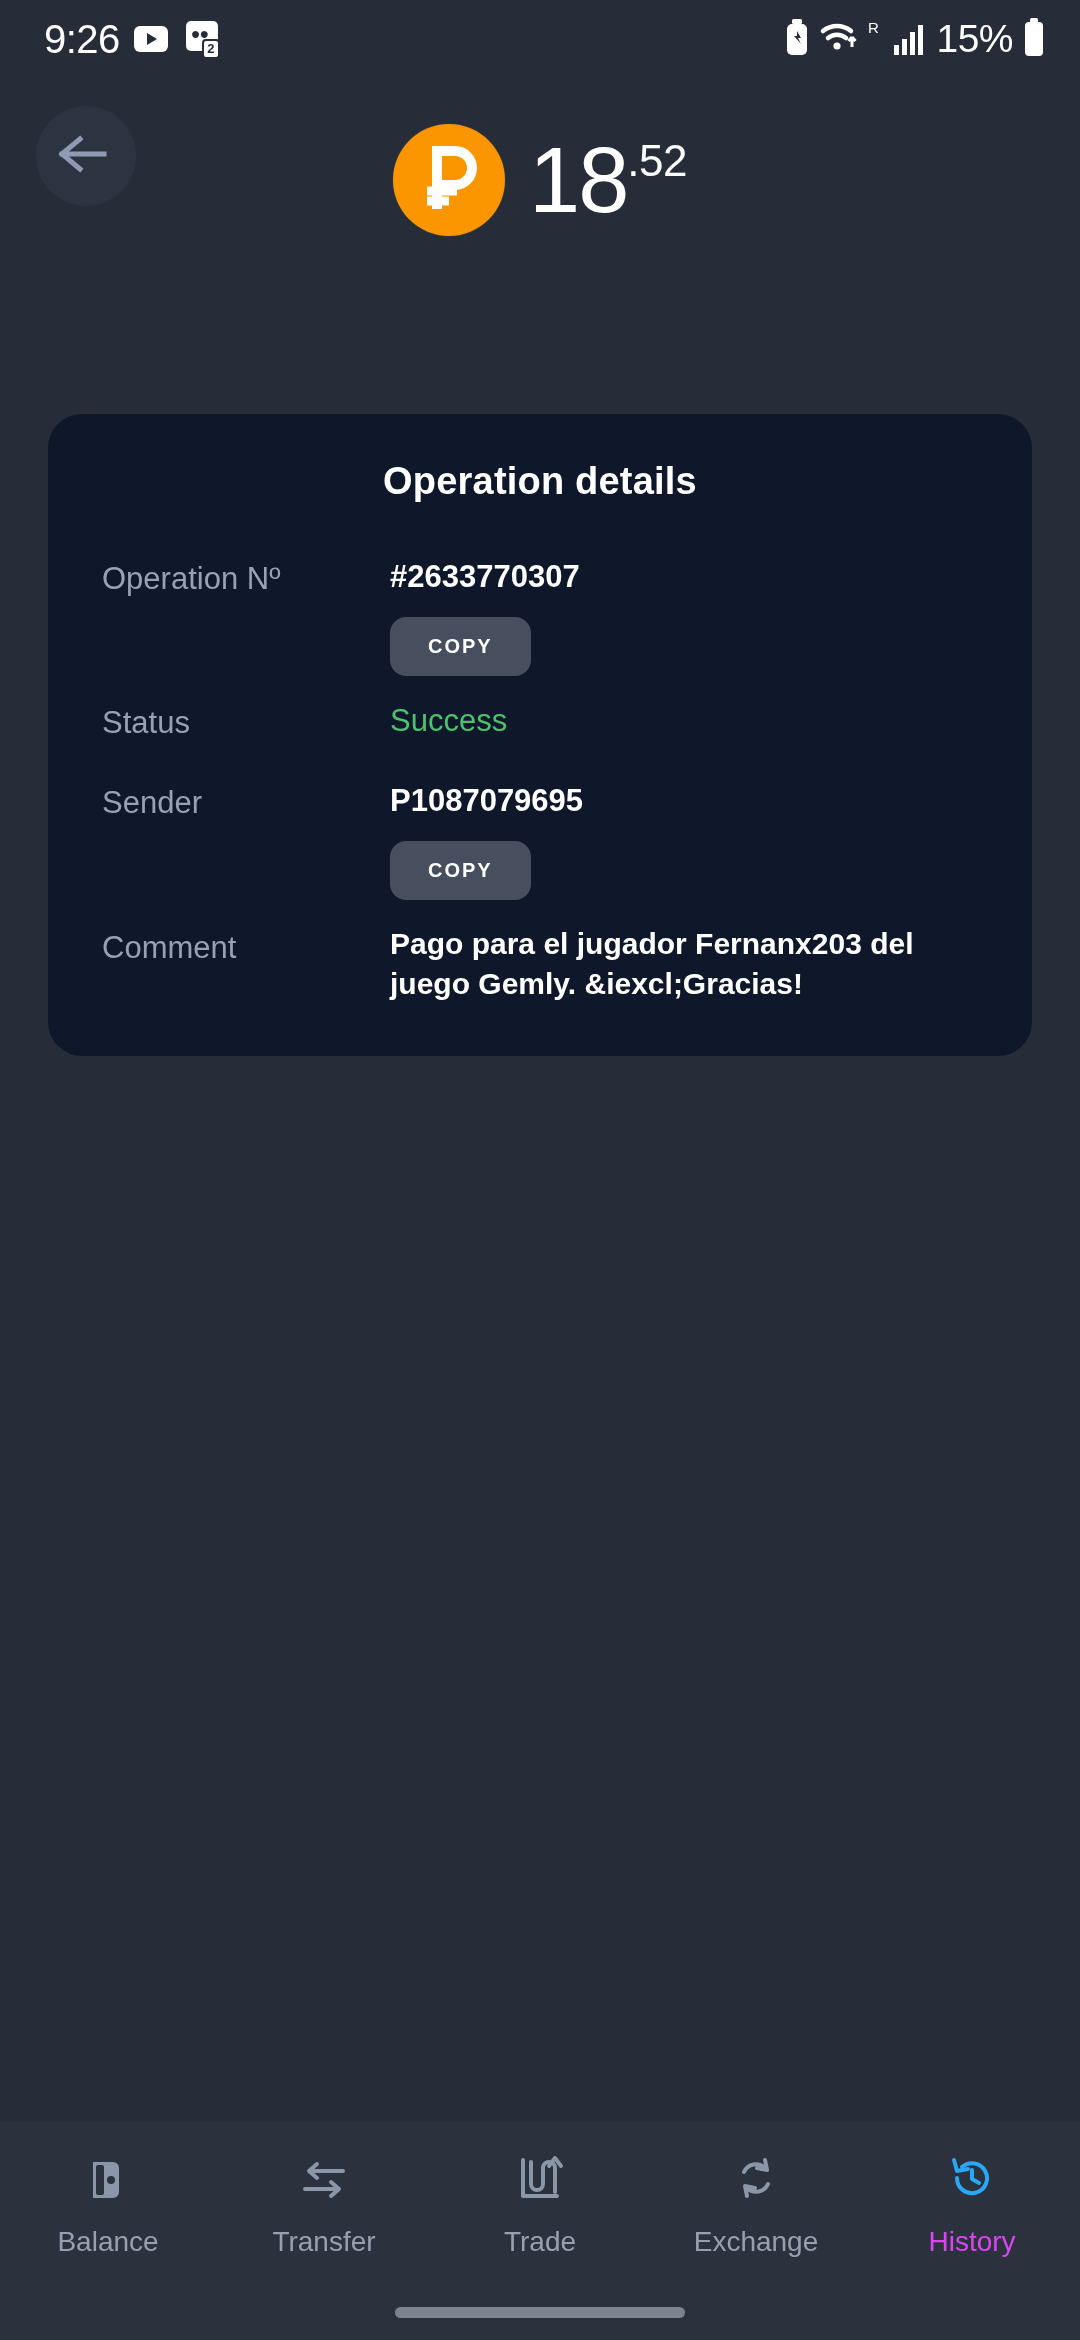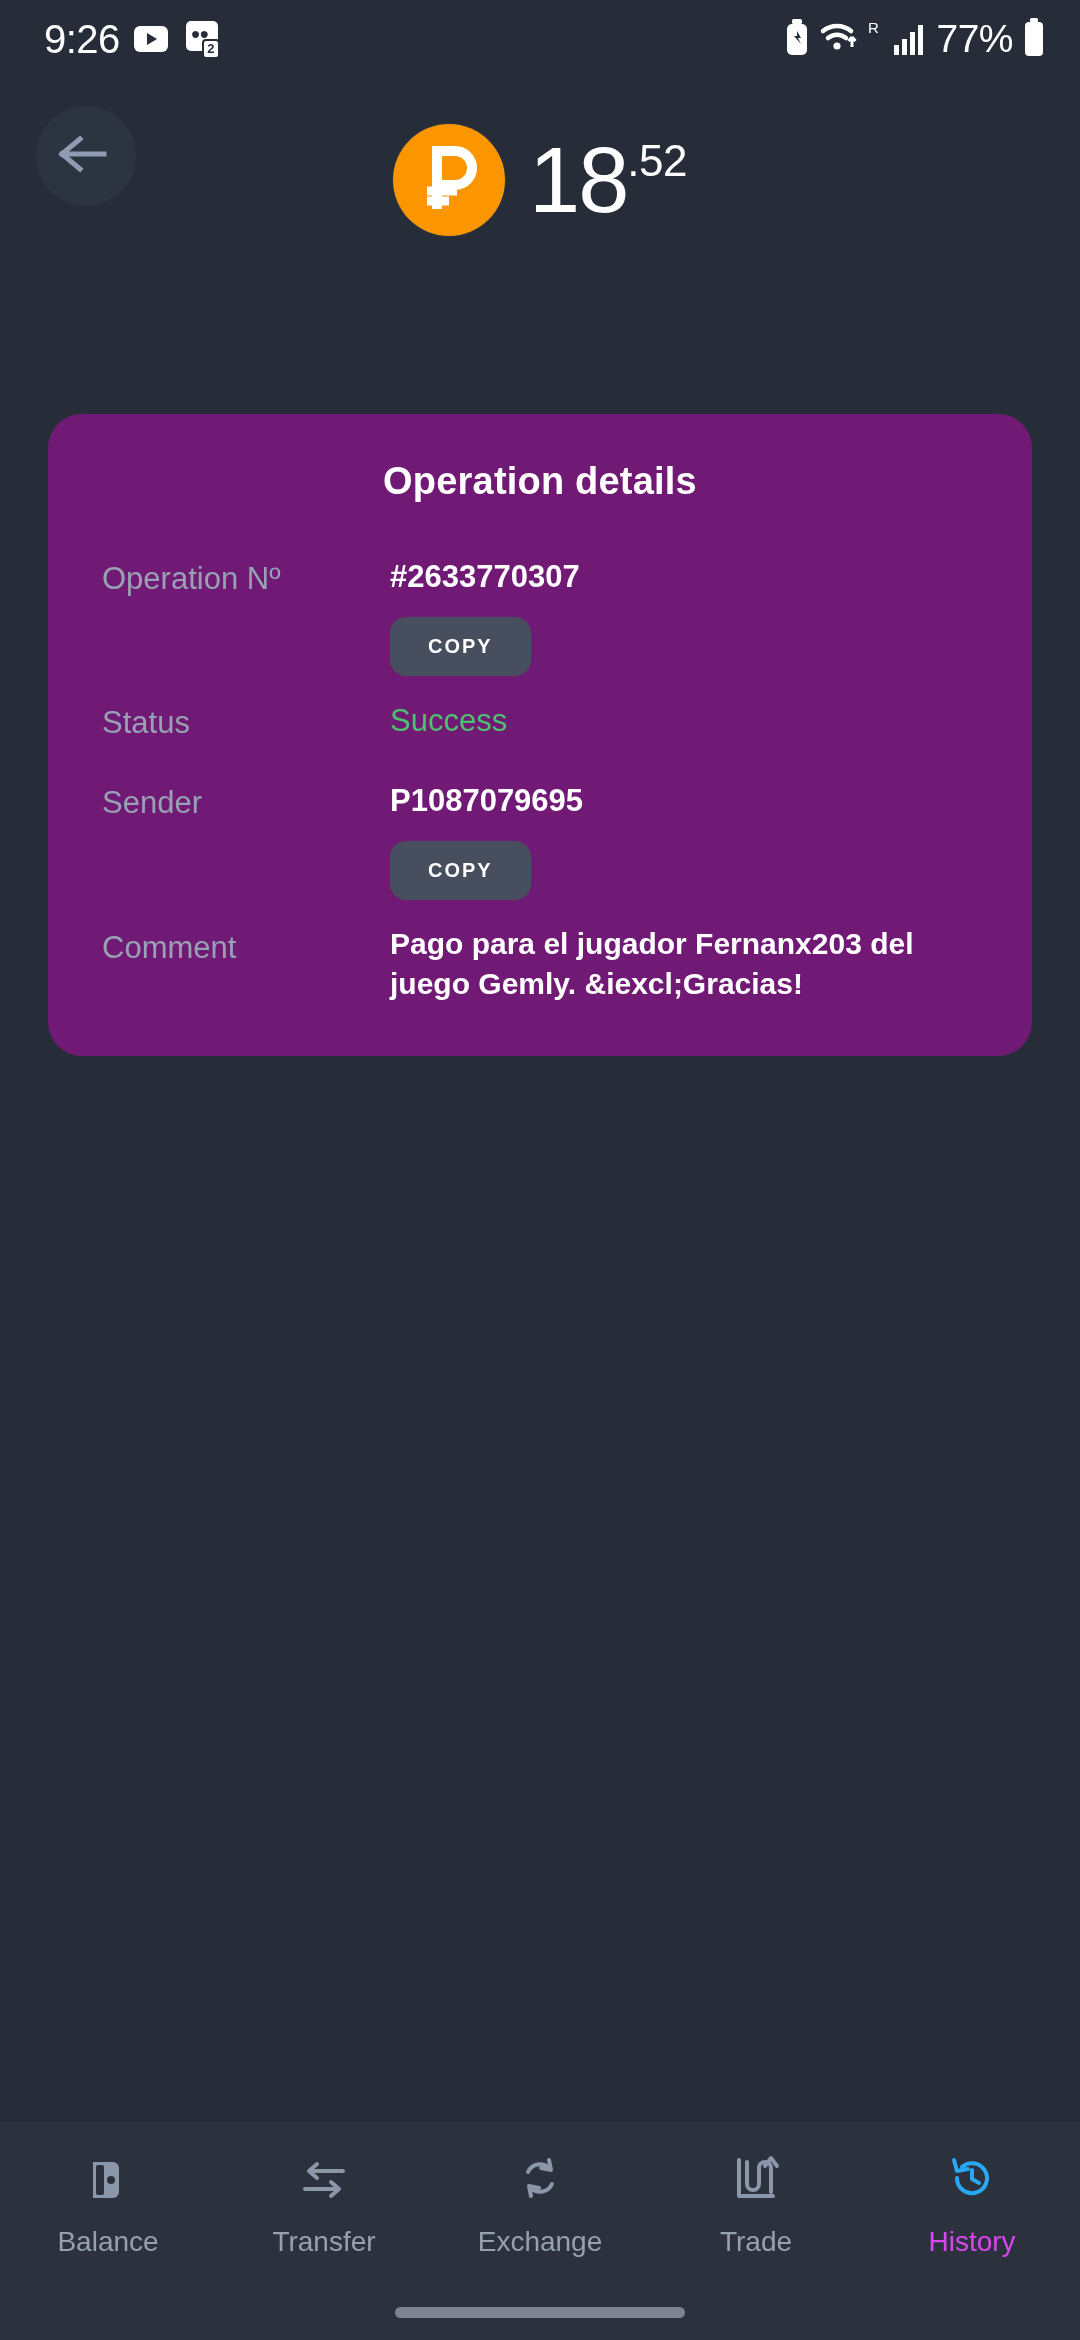--- a/index.html
+++ b/index.html
@@ -73,21 +73,21 @@
   #amount-wrap {
     display:flex; align-items:flex-start; color:#ffffff;
   }
   #amount-int { font-size:92px; line-height:92px; font-weight:400; letter-spacing:-2px; }
   #amount-dec { font-size:44px; line-height:46px; font-weight:400; margin-top:4px; letter-spacing:-0.5px; }
 
   
   #details-card {
     position:absolute;
     left:48px; top:414px; width:984px;
-    background:#701a75;
+    background:#0f172a;
     border-radius:34px;
     padding:46px 54px 52px 54px;
   }
   #card-title {
     text-align:center;
     font-size:38px;
     font-weight:700;
     color:#ffffff;
     letter-spacing:0.2px;
     margin-bottom:52px;
@@ -173,21 +173,21 @@
       </svg>
     </span>
     <span>
       <svg width="34" height="36" viewBox="0 0 34 36">
         <rect x="1" y="26" width="5" height="10" fill="#fff"></rect>
         <rect x="9" y="20" width="5" height="16" fill="#fff"></rect>
         <rect x="17" y="13" width="5" height="23" fill="#fff"></rect>
         <rect x="25" y="6" width="5" height="30" fill="#fff"></rect>
       </svg>
     </span>
-    <span class="sb-pct">77%</span>
+    <span class="sb-pct">15%</span>
     <span>
       <svg width="24" height="38" viewBox="0 0 24 38">
         <rect x="8" y="0" width="8" height="5" rx="1.5" fill="#fff"></rect>
         <rect x="3" y="4" width="18" height="34" rx="4" fill="#fff"></rect>
       </svg>
     </span>
   </div>
 </div>
 
 <div id="back-btn">
@@ -264,41 +264,41 @@
         <path d="M46 17 H12 M20 10 L12 17 L20 24" stroke="#8b96a9" stroke-width="4" fill="none" stroke-linecap="round" stroke-linejoin="round"></path>
         <path d="M8 35 H42 M34 28 L42 35 L34 42" stroke="#8b96a9" stroke-width="4" fill="none" stroke-linecap="round" stroke-linejoin="round"></path>
       </svg>
     </span>
     <span class="nav-label">Transfer</span>
   </div>
 
   <div class="nav-item">
     <span>
       <svg width="54" height="52" viewBox="0 0 54 52">
+        <path d="M10 6 V42 H44" stroke="#8b96a9" stroke-width="4" fill="none" stroke-linecap="round" stroke-linejoin="round"></path>
+        <path d="M18 8 V30 a6 6 0 0 0 12 0 V14" stroke="#8b96a9" stroke-width="4" fill="none" stroke-linecap="round"></path>
+        <path d="M30 14 a6 6 0 0 1 12 0 V38" stroke="#8b96a9" stroke-width="4" fill="none" stroke-linecap="round"></path>
+        <path d="M36 12 L42 4 L48 12" stroke="#8b96a9" stroke-width="4" fill="none" stroke-linecap="round" stroke-linejoin="round"></path>
+      </svg>
+    </span>
+    <span class="nav-label">Trade</span>
+  </div>
+
+  <div class="nav-item">
+    <span>
+      <svg width="54" height="52" viewBox="0 0 54 52">
         <path d="M36 14 a13 13 0 0 0 -21 4" stroke="#8b96a9" stroke-width="4" fill="none" stroke-linecap="round"></path>
         <path d="M18 34 a13 13 0 0 0 21 -4" stroke="#8b96a9" stroke-width="4" fill="none" stroke-linecap="round"></path>
         <path d="M36 6 L38 16 L28 14" stroke="#8b96a9" stroke-width="4" fill="none" stroke-linecap="round" stroke-linejoin="round"></path>
         <path d="M18 42 L16 32 L26 34" stroke="#8b96a9" stroke-width="4" fill="none" stroke-linecap="round" stroke-linejoin="round"></path>
       </svg>
     </span>
     <span class="nav-label">Exchange</span>
   </div>
 
-  <div class="nav-item">
-    <span>
-      <svg width="54" height="52" viewBox="0 0 54 52">
-        <path d="M10 6 V42 H44" stroke="#8b96a9" stroke-width="4" fill="none" stroke-linecap="round" stroke-linejoin="round"></path>
-        <path d="M18 8 V30 a6 6 0 0 0 12 0 V14" stroke="#8b96a9" stroke-width="4" fill="none" stroke-linecap="round"></path>
-        <path d="M30 14 a6 6 0 0 1 12 0 V38" stroke="#8b96a9" stroke-width="4" fill="none" stroke-linecap="round"></path>
-        <path d="M36 12 L42 4 L48 12" stroke="#8b96a9" stroke-width="4" fill="none" stroke-linecap="round" stroke-linejoin="round"></path>
-      </svg>
-    </span>
-    <span class="nav-label">Trade</span>
-  </div>
-
   <div class="nav-item active">
     <span>
       <svg width="54" height="52" viewBox="0 0 54 52">
         <path d="M12 24 a15 15 0 1 0 5 -11" stroke="#29a8f5" stroke-width="4" fill="none" stroke-linecap="round"></path>
         <path d="M9 6 L12 17 L23 15" stroke="#29a8f5" stroke-width="4" fill="none" stroke-linecap="round" stroke-linejoin="round"></path>
         <path d="M27 16 V25 L34 29" stroke="#29a8f5" stroke-width="4" fill="none" stroke-linecap="round" stroke-linejoin="round"></path>
       </svg>
     </span>
     <span class="nav-label">History</span>
   </div>

